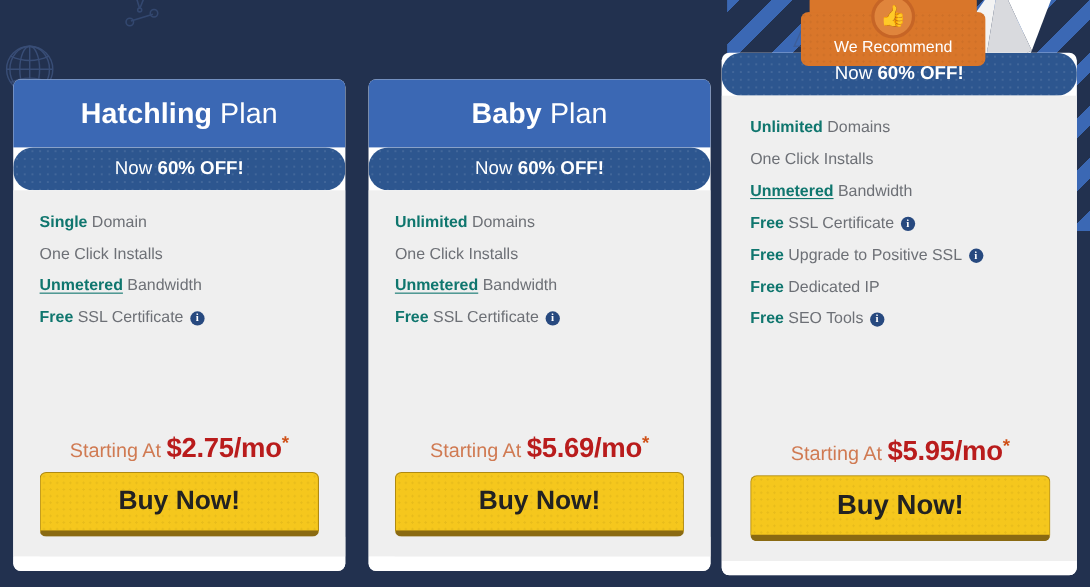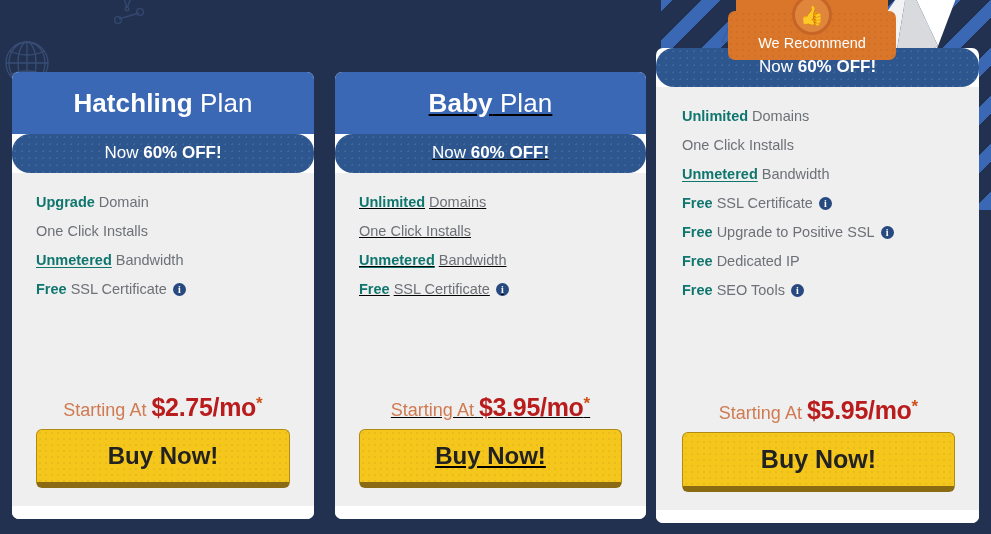--- a/index.html
+++ b/index.html
@@ -51,21 +51,21 @@
   .card {
     position: absolute;
     background: #ffffff;
     border-radius: 7px;
     overflow: hidden;
     display: flex;
     flex-direction: column;
   }
 
   .card.c1 { left: 0px;   top: 72px; width: 302px; height: 447px; }
-  .card.c2 { left: 323px; top: 72px; width: 311px; height: 447px; text-decoration: underline; }
+  .card.c2 { left: 323px; top: 72px; width: 311px; height: 447px; }
   .card.c3 { left: 644px; top: 48px; width: 323px; height: 475px; }
 
   .card-head {
     background: #3b68b4;
     color: #fff;
     text-align: center;
     padding: 16px 6px 15px;
     font-size: 26px;
     letter-spacing: .1px;
     white-space: nowrap;
@@ -279,21 +279,21 @@
         <b>Hatchling</b>
         <span>Plan</span>
       </div>
       <div class="card-sale">
         <span>Now</span>
         <b>60% OFF!</b>
       </div>
       <div class="card-body">
         <ul class="feature-list">
             <li class="feature">
-              <span class="hl">Upgrade</span>
+              <span class="hl">Single</span>
               <span>Domain</span>
             </li>
             <li class="feature">
               <span>One Click Installs</span>
             </li>
             <li class="feature">
               <span class="hl u">Unmetered</span>
               <span>Bandwidth</span>
             </li>
             <li class="feature">
@@ -338,21 +338,21 @@
             </li>
             <li class="feature">
               <span class="hl">Free</span>
               <span>SSL Certificate</span>
               <span class="info-icon">i</span>
             </li>
           </ul>
         <div class="card-foot">
           <div class="price-line">
             <span>Starting At</span>
-            <span class="amount">$3.95/mo</span><span class="star">*</span>
+            <span class="amount">$5.69/mo</span><span class="star">*</span>
           </div>
           <button class="buy-btn">Buy Now!</button>
         </div>
         <div class="card-bottompad"></div>
       </div>
       <div class="whitefoot"></div>
     </div>
 
     <div class="card c3">
       <div class="card-sale">

